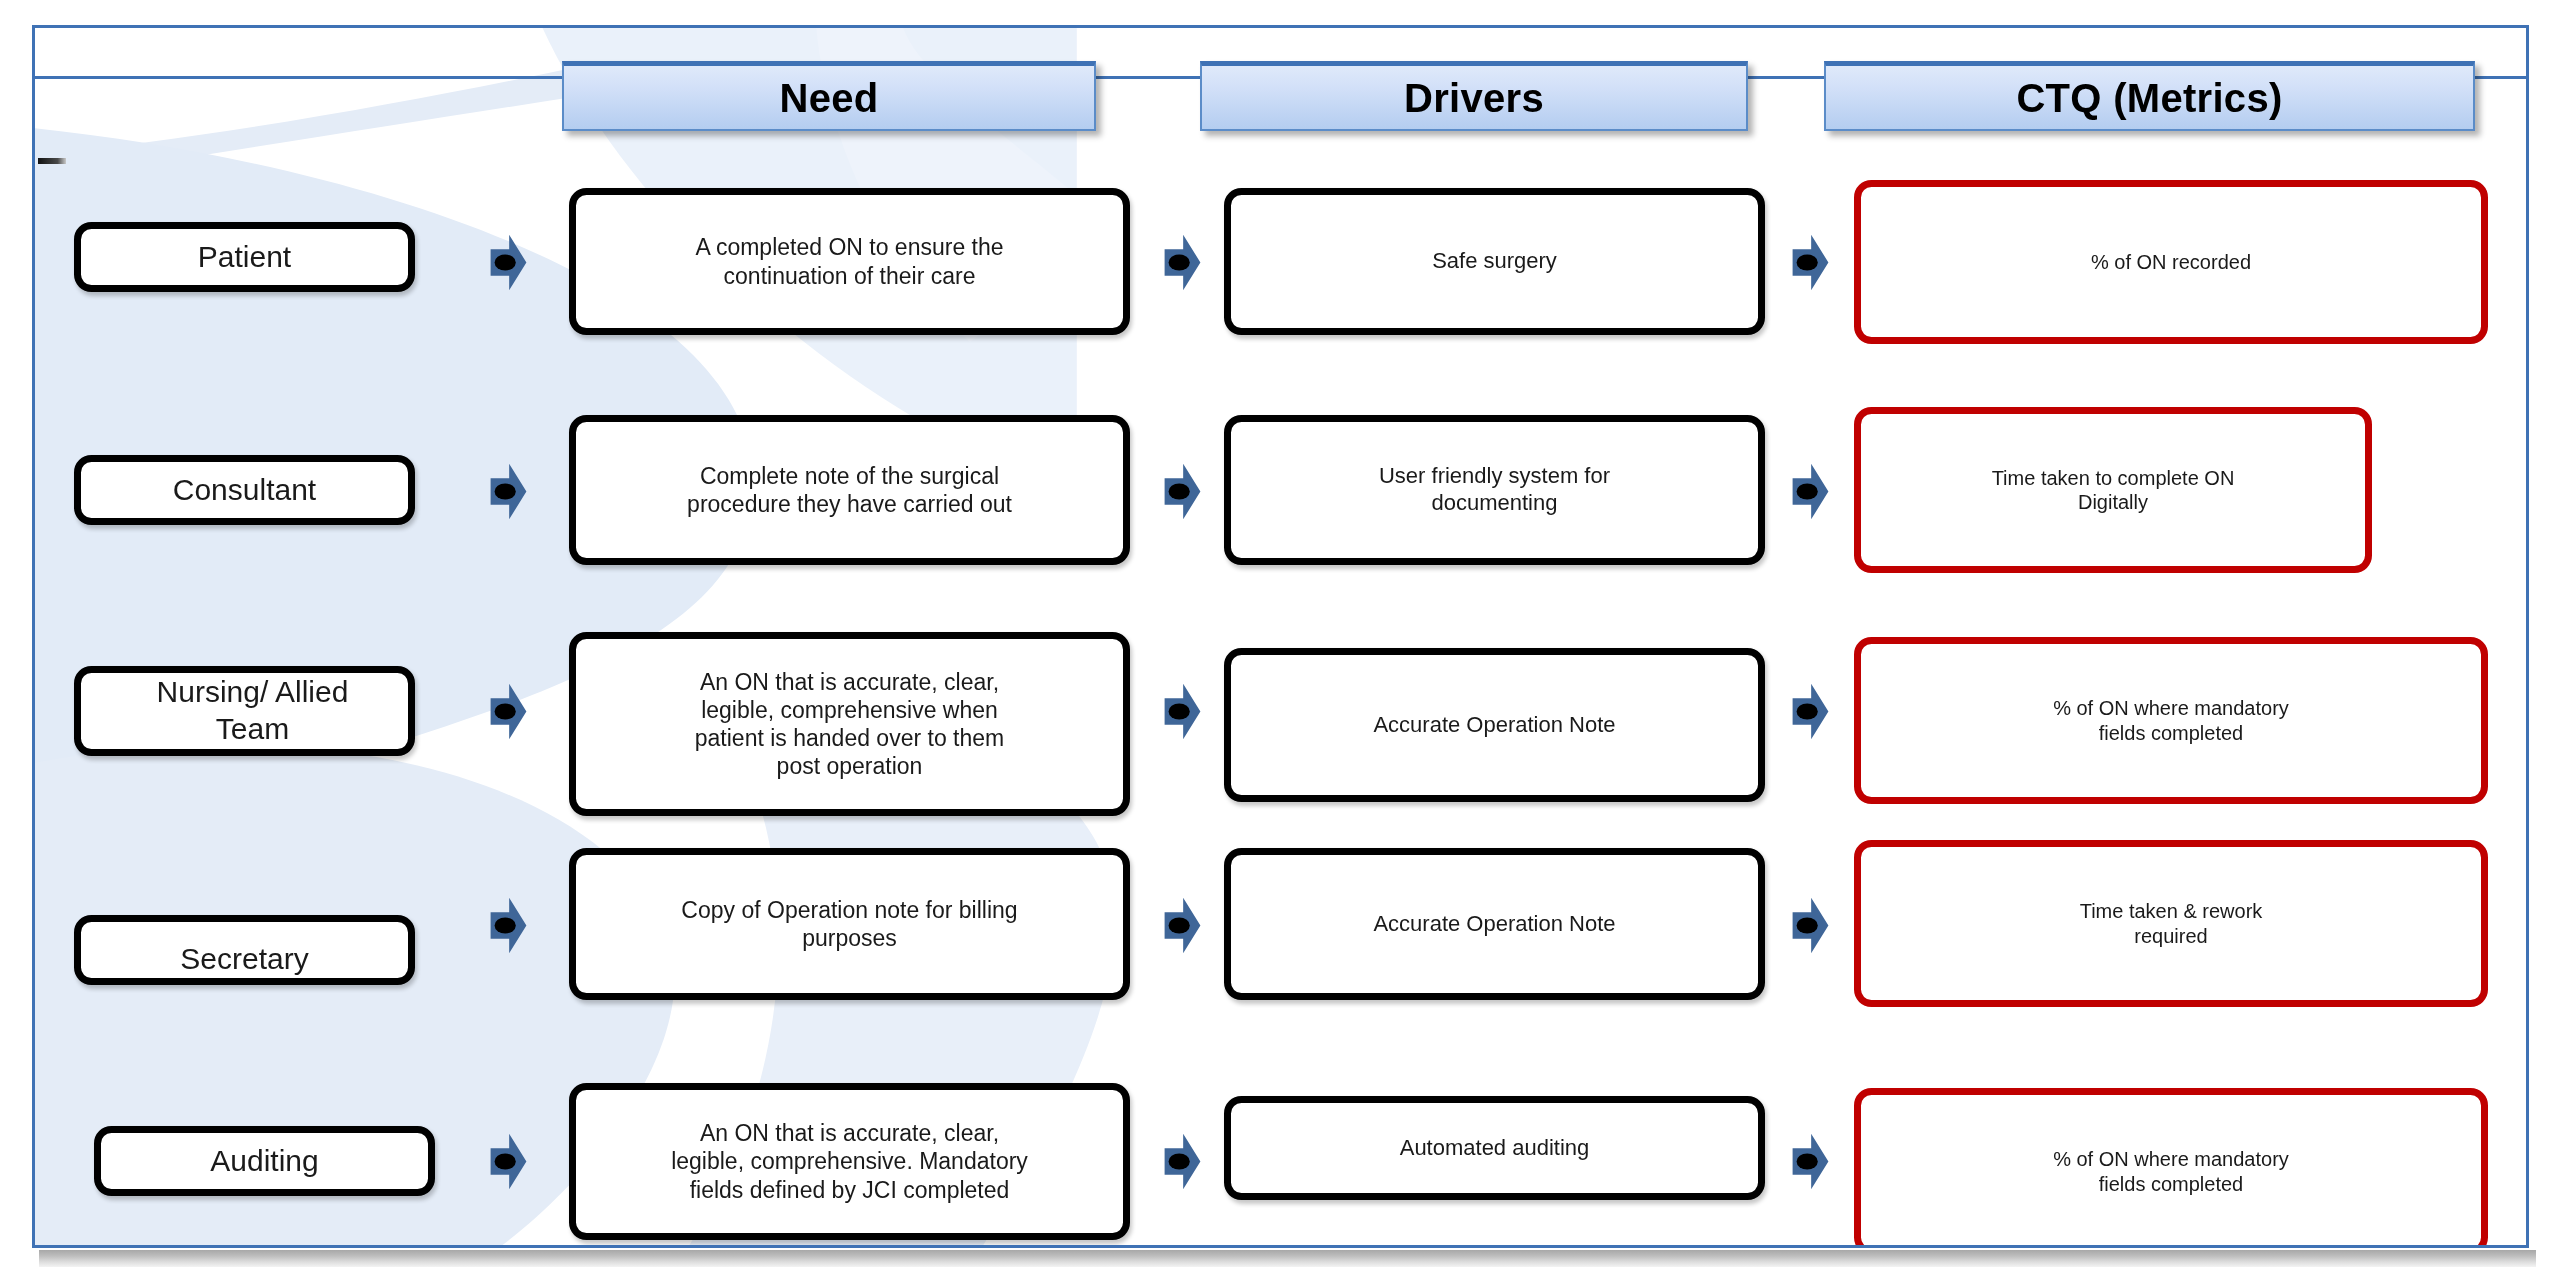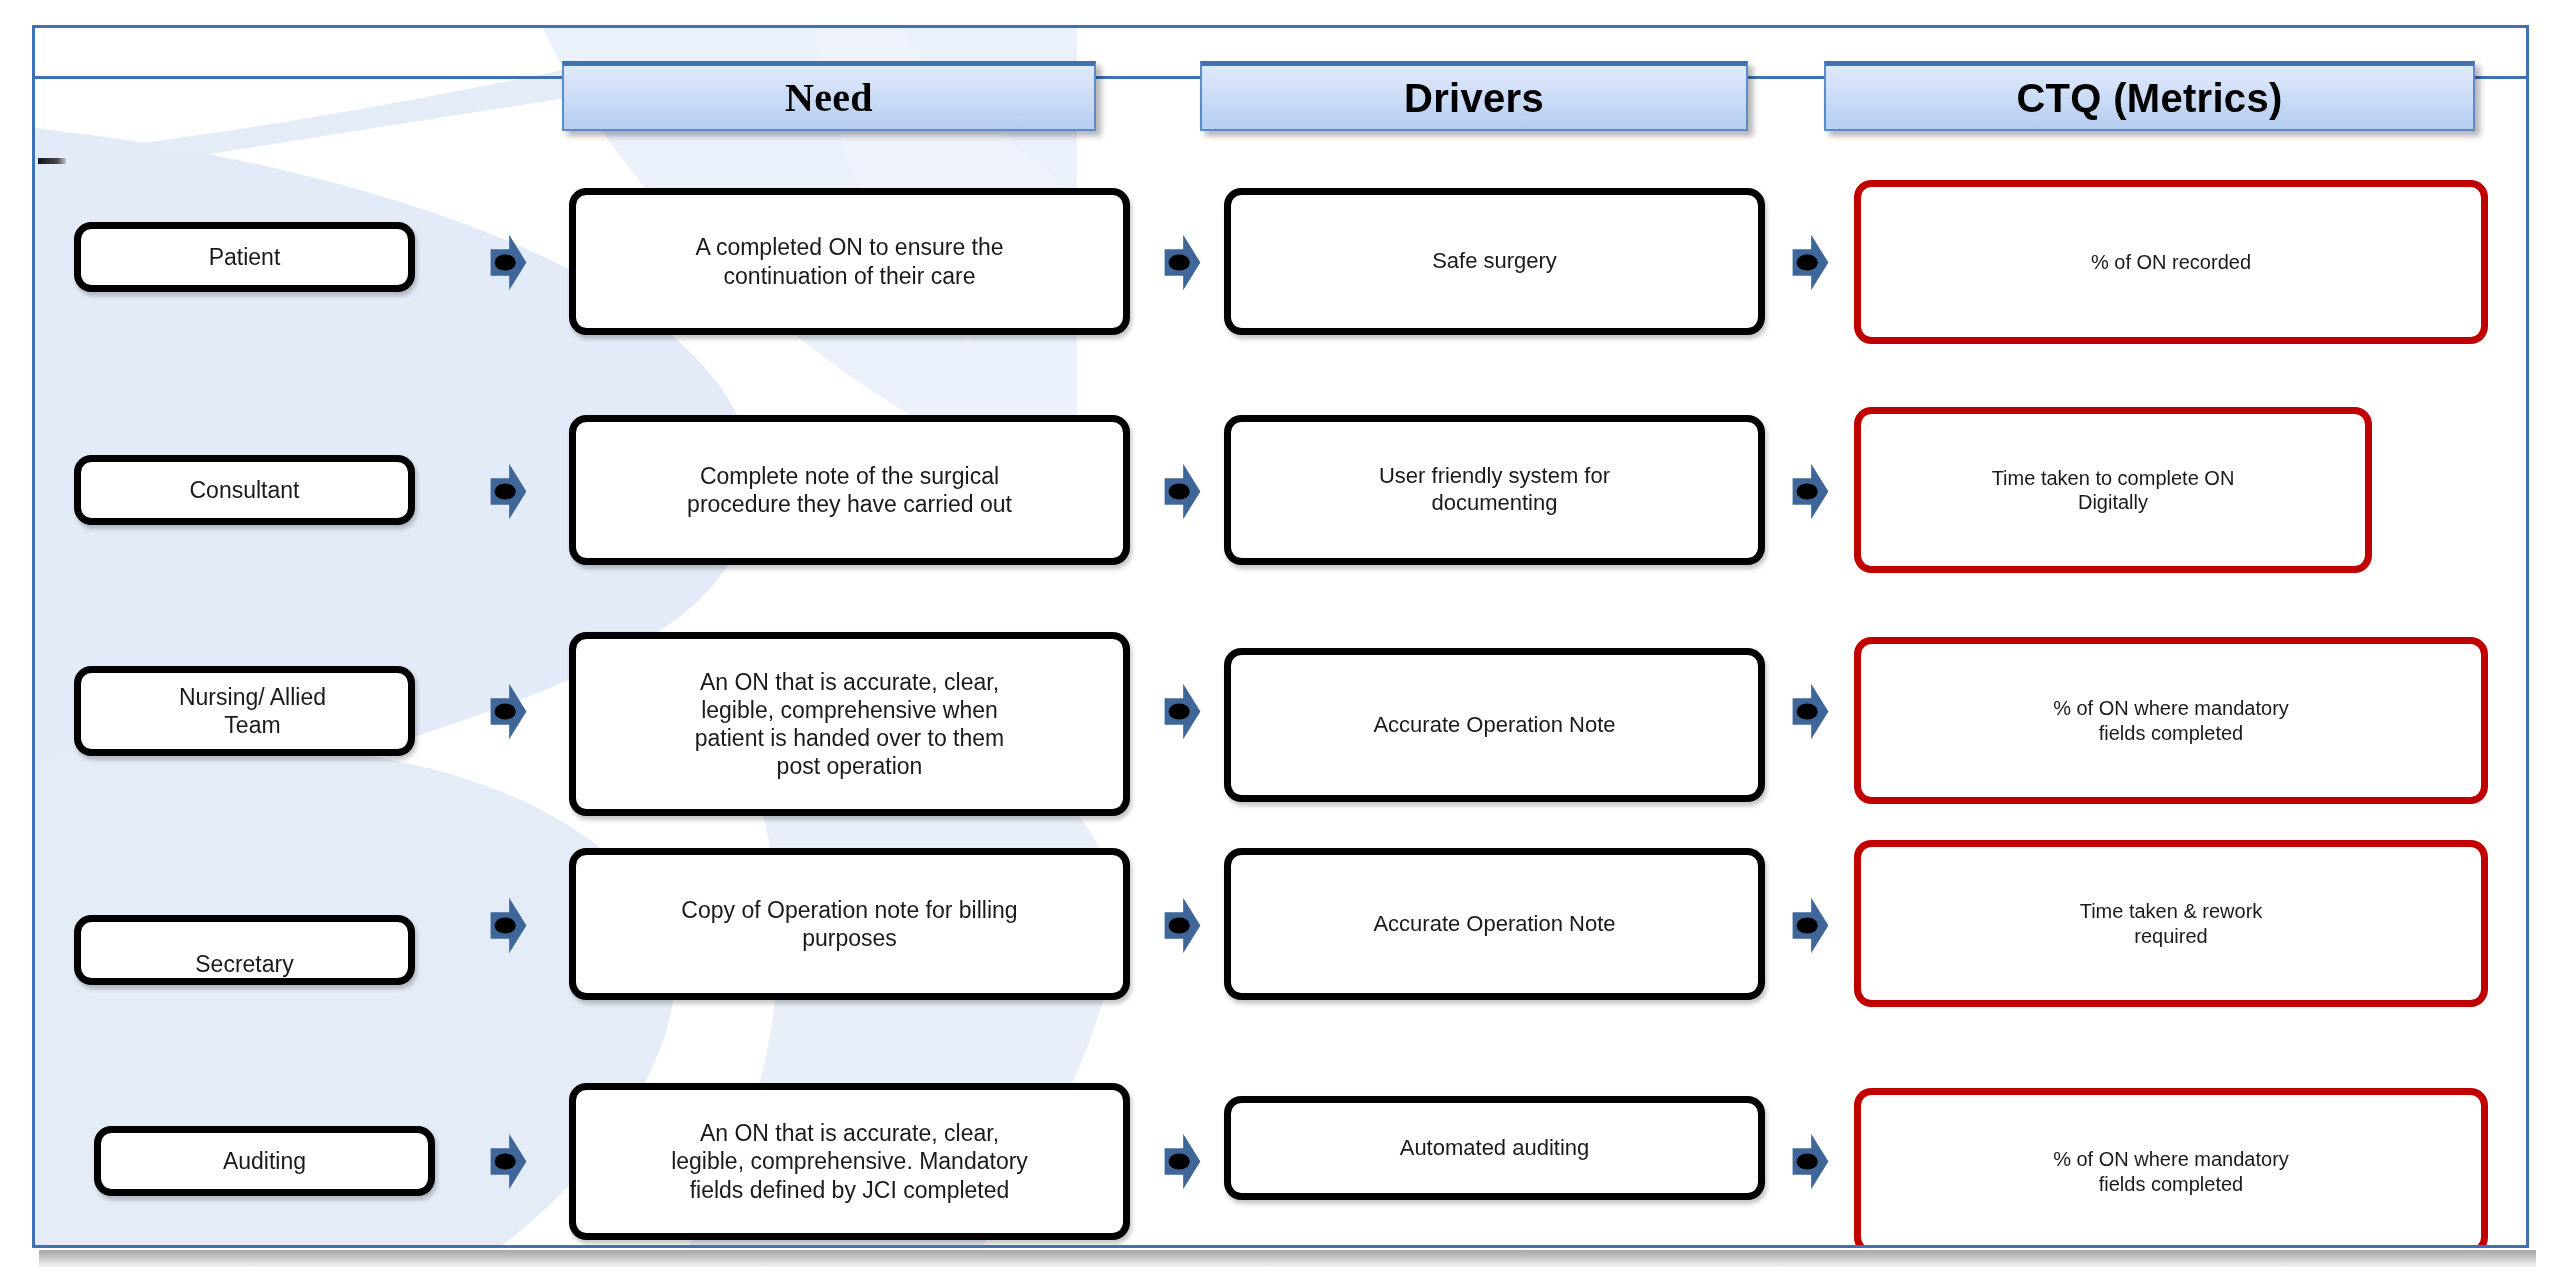--- a/index.html
+++ b/index.html
@@ -83,21 +83,21 @@
     text-align:center;
     color:#1a1a1a;
     z-index:4;
   }
   .boxtxt{
     display:block;
     width:92%;
     line-height:1.22;
     white-space:pre-line;
   }
-  .cust  .boxtxt{font-size:23px;}
+  .cust  .boxtxt{font-size:30px;}
   .need  .boxtxt{font-size:23px;}
   .drv   .boxtxt{font-size:22px;}
   .ctq   .boxtxt{font-size:20px;}
 
   
   .arrow{
     position:absolute;
     width:39px;height:61px;
     z-index:6;
   }
@@ -114,21 +114,21 @@
     <path d="M0,1100 C420,1020 830,1120 940,1340 C1010,1490 860,1700 700,1822 L0,1822 Z" fill="#e4ecf7"></path>
     <path d="M1010,1000 C1250,980 1520,1060 1600,1240 C1660,1380 1560,1600 1420,1822 L980,1822 C1120,1600 1180,1260 1010,1000 Z" fill="#e8eff9"></path>
     <path d="M760,0 C880,260 1180,560 1560,700 L1560,0 Z" fill="#eaf1fa"></path>
     <path d="M1170,0 C1180,120 1240,320 1400,470 L1620,300 C1480,180 1330,80 1300,0 Z" fill="#eef3fb"></path>
   </svg>
 
   <div id="header-rule"></div>
 
   <div id="left-dash"></div>
 
-  <div class="hdr" style="left:527px;width:534px;font-family:Liberation Serif, serif;">
+  <div class="hdr" style="left:527px;width:534px;">
       <span>Need</span>
     </div>
   <div class="hdr" style="left:1165px;width:548px;">
       <span>Drivers</span>
     </div>
   <div class="hdr" style="left:1789px;width:651px;">
       <span>CTQ (Metrics)</span>
     </div>
 
   <div class="blkbox cust" style="left:39px;top:194px;width:341px;height:70px;">

